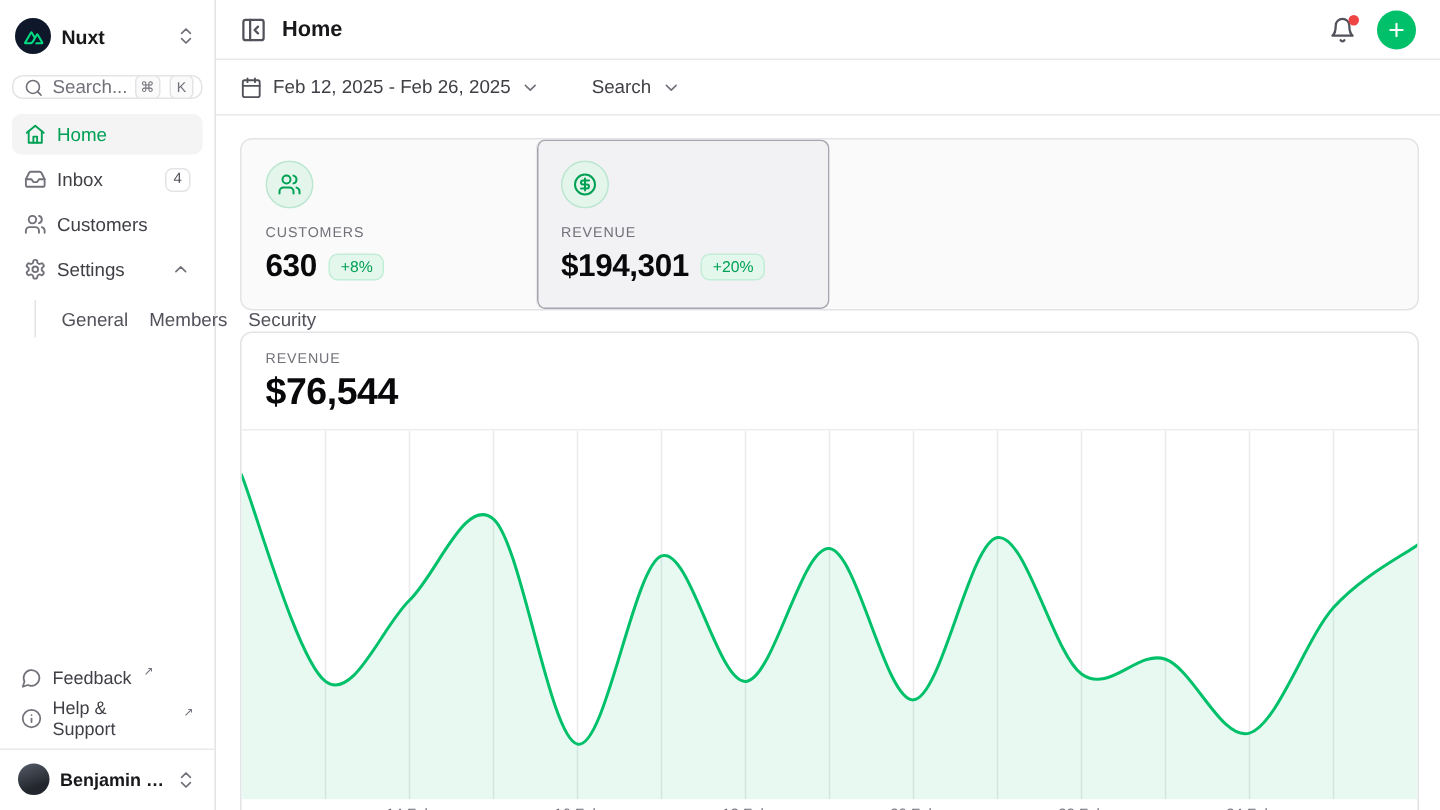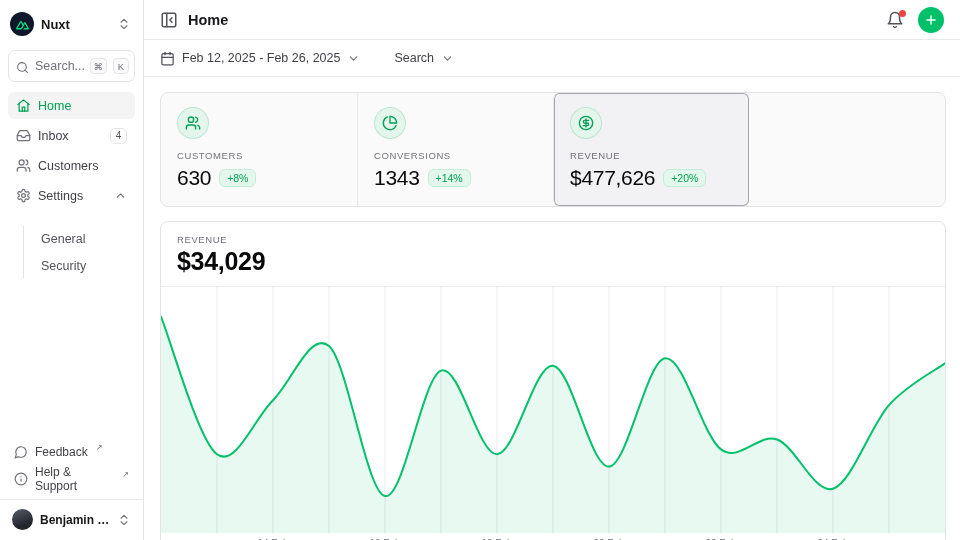--- a/index.html
+++ b/index.html
@@ -11,41 +11,41 @@
   .sidebar { width:144px; min-width:144px; border-right:1px solid #e4e4e7;
     display:flex; flex-direction:column; padding:10px 8px 8px; background:#fff; }
   .ws-row { display:flex; align-items:center; gap:7px; padding:2px 4px 2px 2px; border-radius:6px; cursor:pointer; }
   .logo-circle { width:24px; height:24px; border-radius:50%; background:#0f172a;
     display:flex; align-items:center; justify-content:center; flex:none; }
   .logo-circle svg { width:13px; height:11px; }
   .ws-name { font-size:13px; font-weight:600; color:#18181b; flex:1; }
   .updown { width:14px; height:14px; color:#71717a; flex:none; }
   .updown svg { width:100%; height:100%; }
 
-  .search-box { margin:12px 0 10px; height:32px; border:1px solid #e4e4e7; border-radius:7px;
+  .search-box { margin:12px 0 10px; height:16px; border:1px solid #e4e4e7; border-radius:7px;
     background:#fff; display:flex; align-items:center; gap:6px; padding:0 5px 0 7px; cursor:text; }
   .search-box .sicon { width:13px; height:13px; color:#71717a; flex:none; }
   .search-box .sicon svg { width:100%; height:100%; }
   .search-ph { font-size:12.5px; color:#71717a; flex:1; white-space:nowrap; overflow:hidden; }
   .kbd { height:16px; min-width:16px; padding:0 3px; border:1px solid #e4e4e7; border-radius:4px;
     background:#fafafa; color:#71717a; font-size:9.5px; display:flex; align-items:center; justify-content:center; }
 
   .menu { display:flex; flex-direction:column; gap:3px; }
   .mitem { display:flex; align-items:center; gap:7px; height:27px; padding:0 8px;
     border-radius:6px; font-size:12.5px; font-weight:500; color:#3f3f46; cursor:pointer; }
   .mitem .micon { width:15px; height:15px; color:#71717a; flex:none; display:flex; }
   .mitem .micon svg { width:100%; height:100%; }
   .mitem.active { background:#f4f4f5; color:#00a155; }
   .mitem.active .micon { color:#00a155; }
   .count-badge { margin-left:auto; height:16px; min-width:17px; padding:0 4px; border:1px solid #e4e4e7;
     border-radius:5px; font-size:10px; color:#52525b; background:#fff; display:flex; align-items:center; justify-content:center; }
   .mitem .trail-chev { margin-left:auto; width:13px; height:13px; color:#71717a; }
   .mitem .trail-chev svg { width:100%; height:100%; }
-  .subitems { margin:14px 0 0 15px; padding-left:11px; border-left:1px solid #e4e4e7;
-    display:flex; flex-direction:column; gap:2px; }
+  .subitems { margin:4px 0 0 15px; padding-left:11px; border-left:1px solid #e4e4e7;
+    display:flex; flex-direction:row; gap:2px; }
   .subitem { height:25px; display:flex; align-items:center; font-size:12.5px; color:#52525b;
     border-radius:6px; padding:0 6px; cursor:pointer; }
 
   .sb-spacer { flex:1; }
   .footer-links { display:flex; flex-direction:column; gap:2px; padding-bottom:8px; }
   .flink { display:flex; align-items:center; gap:7px; height:25px; padding:0 6px; border-radius:6px;
     font-size:12px; color:#3f3f46; cursor:pointer; }
   .flink .micon { width:14px; height:14px; color:#71717a; flex:none; }
   .flink .micon svg { width:100%; height:100%; }
   .ext { font-size:8px; color:#71717a; align-self:flex-start; margin:4px 0 0 1px;
@@ -90,21 +90,21 @@
   .stat-cell { padding:14px 16px 16px; border-left:1px solid #e9e9eb; cursor:pointer; }
   .stat-cell:first-child { border-left:none; }
   .stat-cell.selected { background:#f2f2f4; box-shadow:inset 0 0 0 1px #a5a5ad; border-radius:6px; }
   .stat-icon { width:32px; height:32px; border-radius:50%; background:#e4f6ec;
     box-shadow:inset 0 0 0 1px rgba(0,161,85,.18);
     display:flex; align-items:center; justify-content:center; color:#00a155; }
   .stat-icon svg { width:16px; height:16px; }
   .stat-label { margin-top:11px; font-size:9.5px; font-weight:500; letter-spacing:.6px;
     color:#71717a; text-transform:uppercase; }
   .stat-value-row { margin-top:5px; display:flex; align-items:center; gap:8px; }
-  .stat-value { font-size:21px; font-weight:400; color:#09090b; letter-spacing:-.3px; }
+  .stat-value { font-size:21px; font-weight:700; color:#09090b; letter-spacing:-.3px; }
   .delta-badge { font-size:10.5px; font-weight:500; color:#00a155; background:#e3f7ec;
     border:1px solid #c2edd6; border-radius:6px; padding:2px 7px; }
 
   
   .chart-card { margin-top:14px; border:1px solid #e4e4e7; border-radius:8px; background:#fff;
     overflow:hidden; }
   .chart-header { padding:12px 16px 10px; border-bottom:1px solid #ededef; }
   .chart-label { font-size:9.5px; font-weight:500; letter-spacing:.6px; color:#71717a;
     text-transform:uppercase; }
   .chart-total { margin-top:2px; font-size:25px; font-weight:700; color:#09090b; letter-spacing:-.3px; }
@@ -190,20 +190,21 @@
       <span>Settings</span>
       <span class="trail-chev">
         <svg viewBox="0 0 24 24" fill="none" stroke="currentColor" stroke-width="2" stroke-linecap="round" stroke-linejoin="round">
             <path d="m18 15-6-6-6 6"></path>
           </svg>
       </span>
     </div>
 
     <div class="subitems">
       <div class="subitem">General</div>
+      <div class="subitem">Members</div>
       <div class="subitem">Security</div>
     </div>
   </nav>
 
   <div class="sb-spacer"></div>
 
   <div class="footer-links">
     <div class="flink">
       <span class="micon">
         <svg viewBox="0 0 24 24" fill="none" stroke="currentColor" stroke-width="2" stroke-linecap="round" stroke-linejoin="round">
@@ -307,55 +308,42 @@
               <path d="M16 3.13a4 4 0 0 1 0 7.75"></path>
             </svg>
         </span>
         <div class="stat-label">CUSTOMERS</div>
         <div class="stat-value-row">
           <span class="stat-value">630</span>
           <span class="delta-badge">+8%</span>
         </div>
       </div>
 
-      <div class="stat-cell">
-        <span class="stat-icon">
-          <svg viewBox="0 0 24 24" fill="none" stroke="currentColor" stroke-width="2" stroke-linecap="round" stroke-linejoin="round">
-              <path d="M21.21 15.89A10 10 0 1 1 8 2.83"></path>
-              <path d="M22 12A10 10 0 0 0 12 2v10z"></path>
-            </svg>
-        </span>
-        <div class="stat-label">CONVERSIONS</div>
-        <div class="stat-value-row">
-          <span class="stat-value">1343</span>
-          <span class="delta-badge">+14%</span>
-        </div>
-      </div>
 
       <div class="stat-cell selected">
         <span class="stat-icon">
           <svg viewBox="0 0 24 24" fill="none" stroke="currentColor" stroke-width="2" stroke-linecap="round" stroke-linejoin="round">
               <circle cx="12" cy="12" r="10"></circle>
               <path d="M16 8h-6a2 2 0 1 0 0 4h4a2 2 0 1 1 0 4H8"></path>
               <path d="M12 18V6"></path>
             </svg>
         </span>
         <div class="stat-label">REVENUE</div>
         <div class="stat-value-row">
-          <span class="stat-value">$477,626</span>
+          <span class="stat-value">$194,301</span>
           <span class="delta-badge">+20%</span>
         </div>
       </div>
 
     </div>
 
     <div class="chart-card">
       <div class="chart-header">
         <div class="chart-label">REVENUE</div>
-        <div class="chart-total">$34,029</div>
+        <div class="chart-total">$76,544</div>
       </div>
       <div class="chart-plot">
         <svg id="chart-svg" preserveAspectRatio="none" viewBox="0 0 784 246">
             <line x1="56.00" y1="0" x2="56.00" y2="246" stroke="#ebebed" stroke-width="1"></line>
             <line x1="112.00" y1="0" x2="112.00" y2="246" stroke="#ebebed" stroke-width="1"></line>
             <line x1="168.00" y1="0" x2="168.00" y2="246" stroke="#ebebed" stroke-width="1"></line>
             <line x1="224.00" y1="0" x2="224.00" y2="246" stroke="#ebebed" stroke-width="1"></line>
             <line x1="280.00" y1="0" x2="280.00" y2="246" stroke="#ebebed" stroke-width="1"></line>
             <line x1="336.00" y1="0" x2="336.00" y2="246" stroke="#ebebed" stroke-width="1"></line>
             <line x1="392.00" y1="0" x2="392.00" y2="246" stroke="#ebebed" stroke-width="1"></line>

